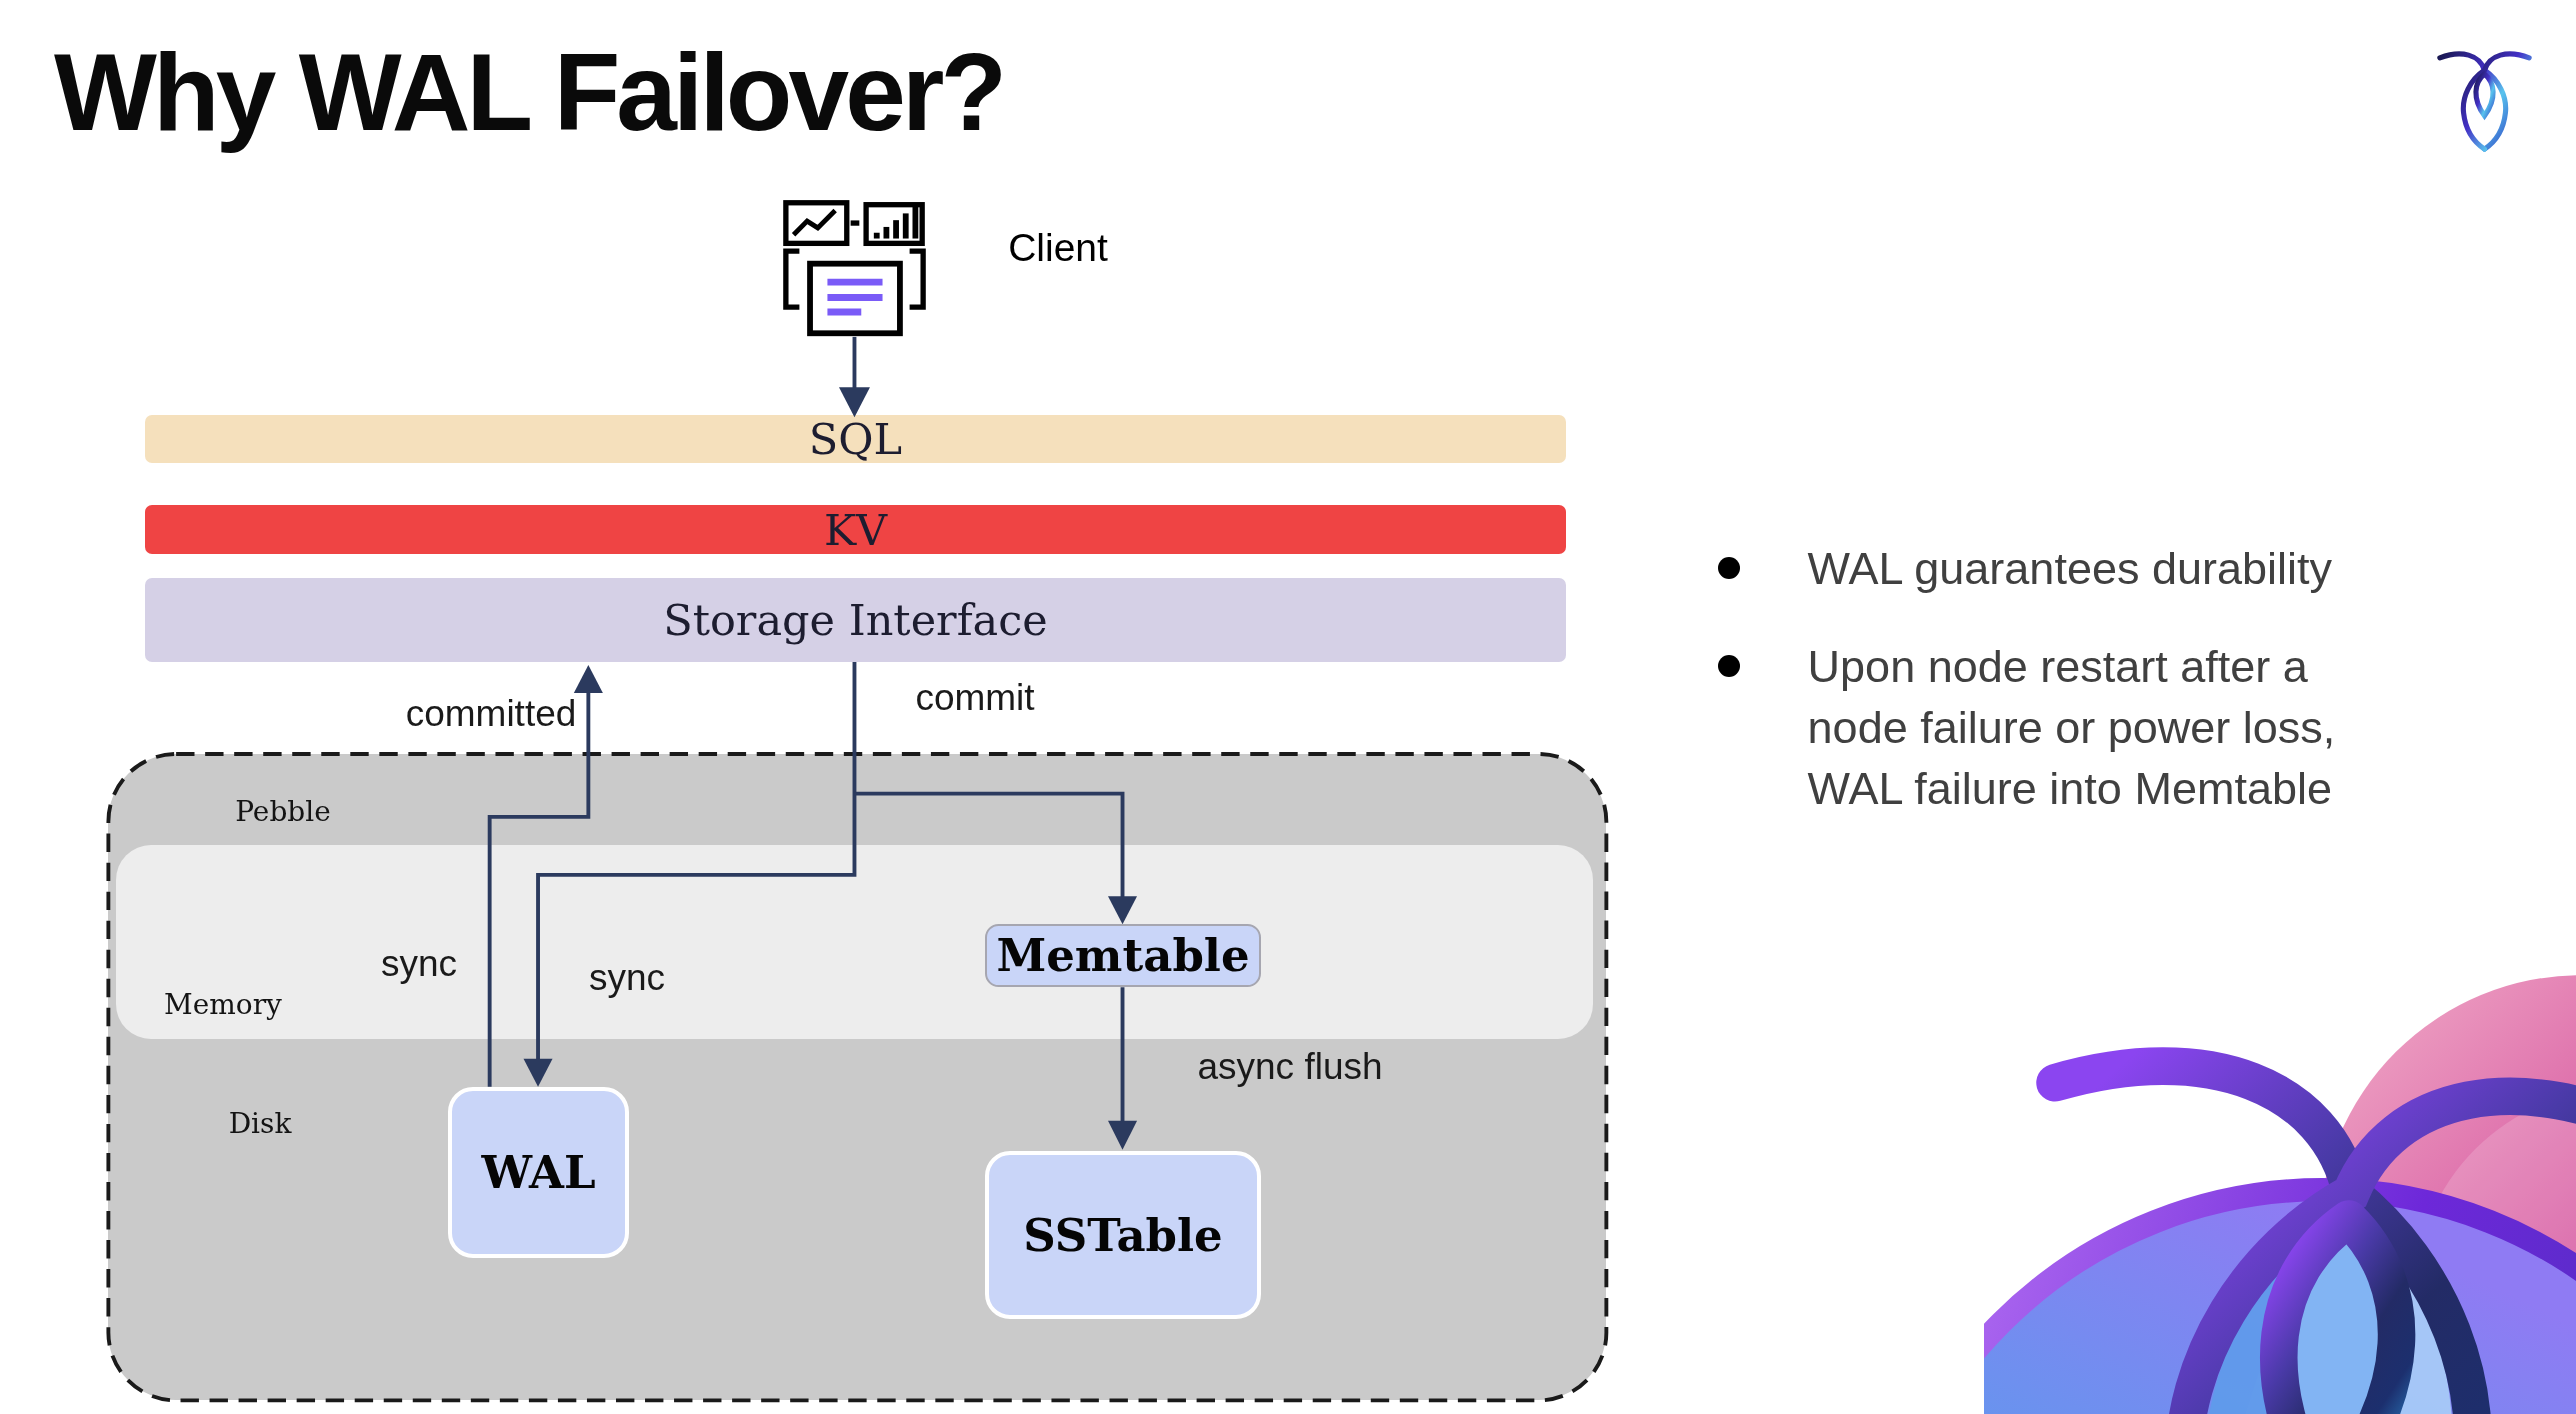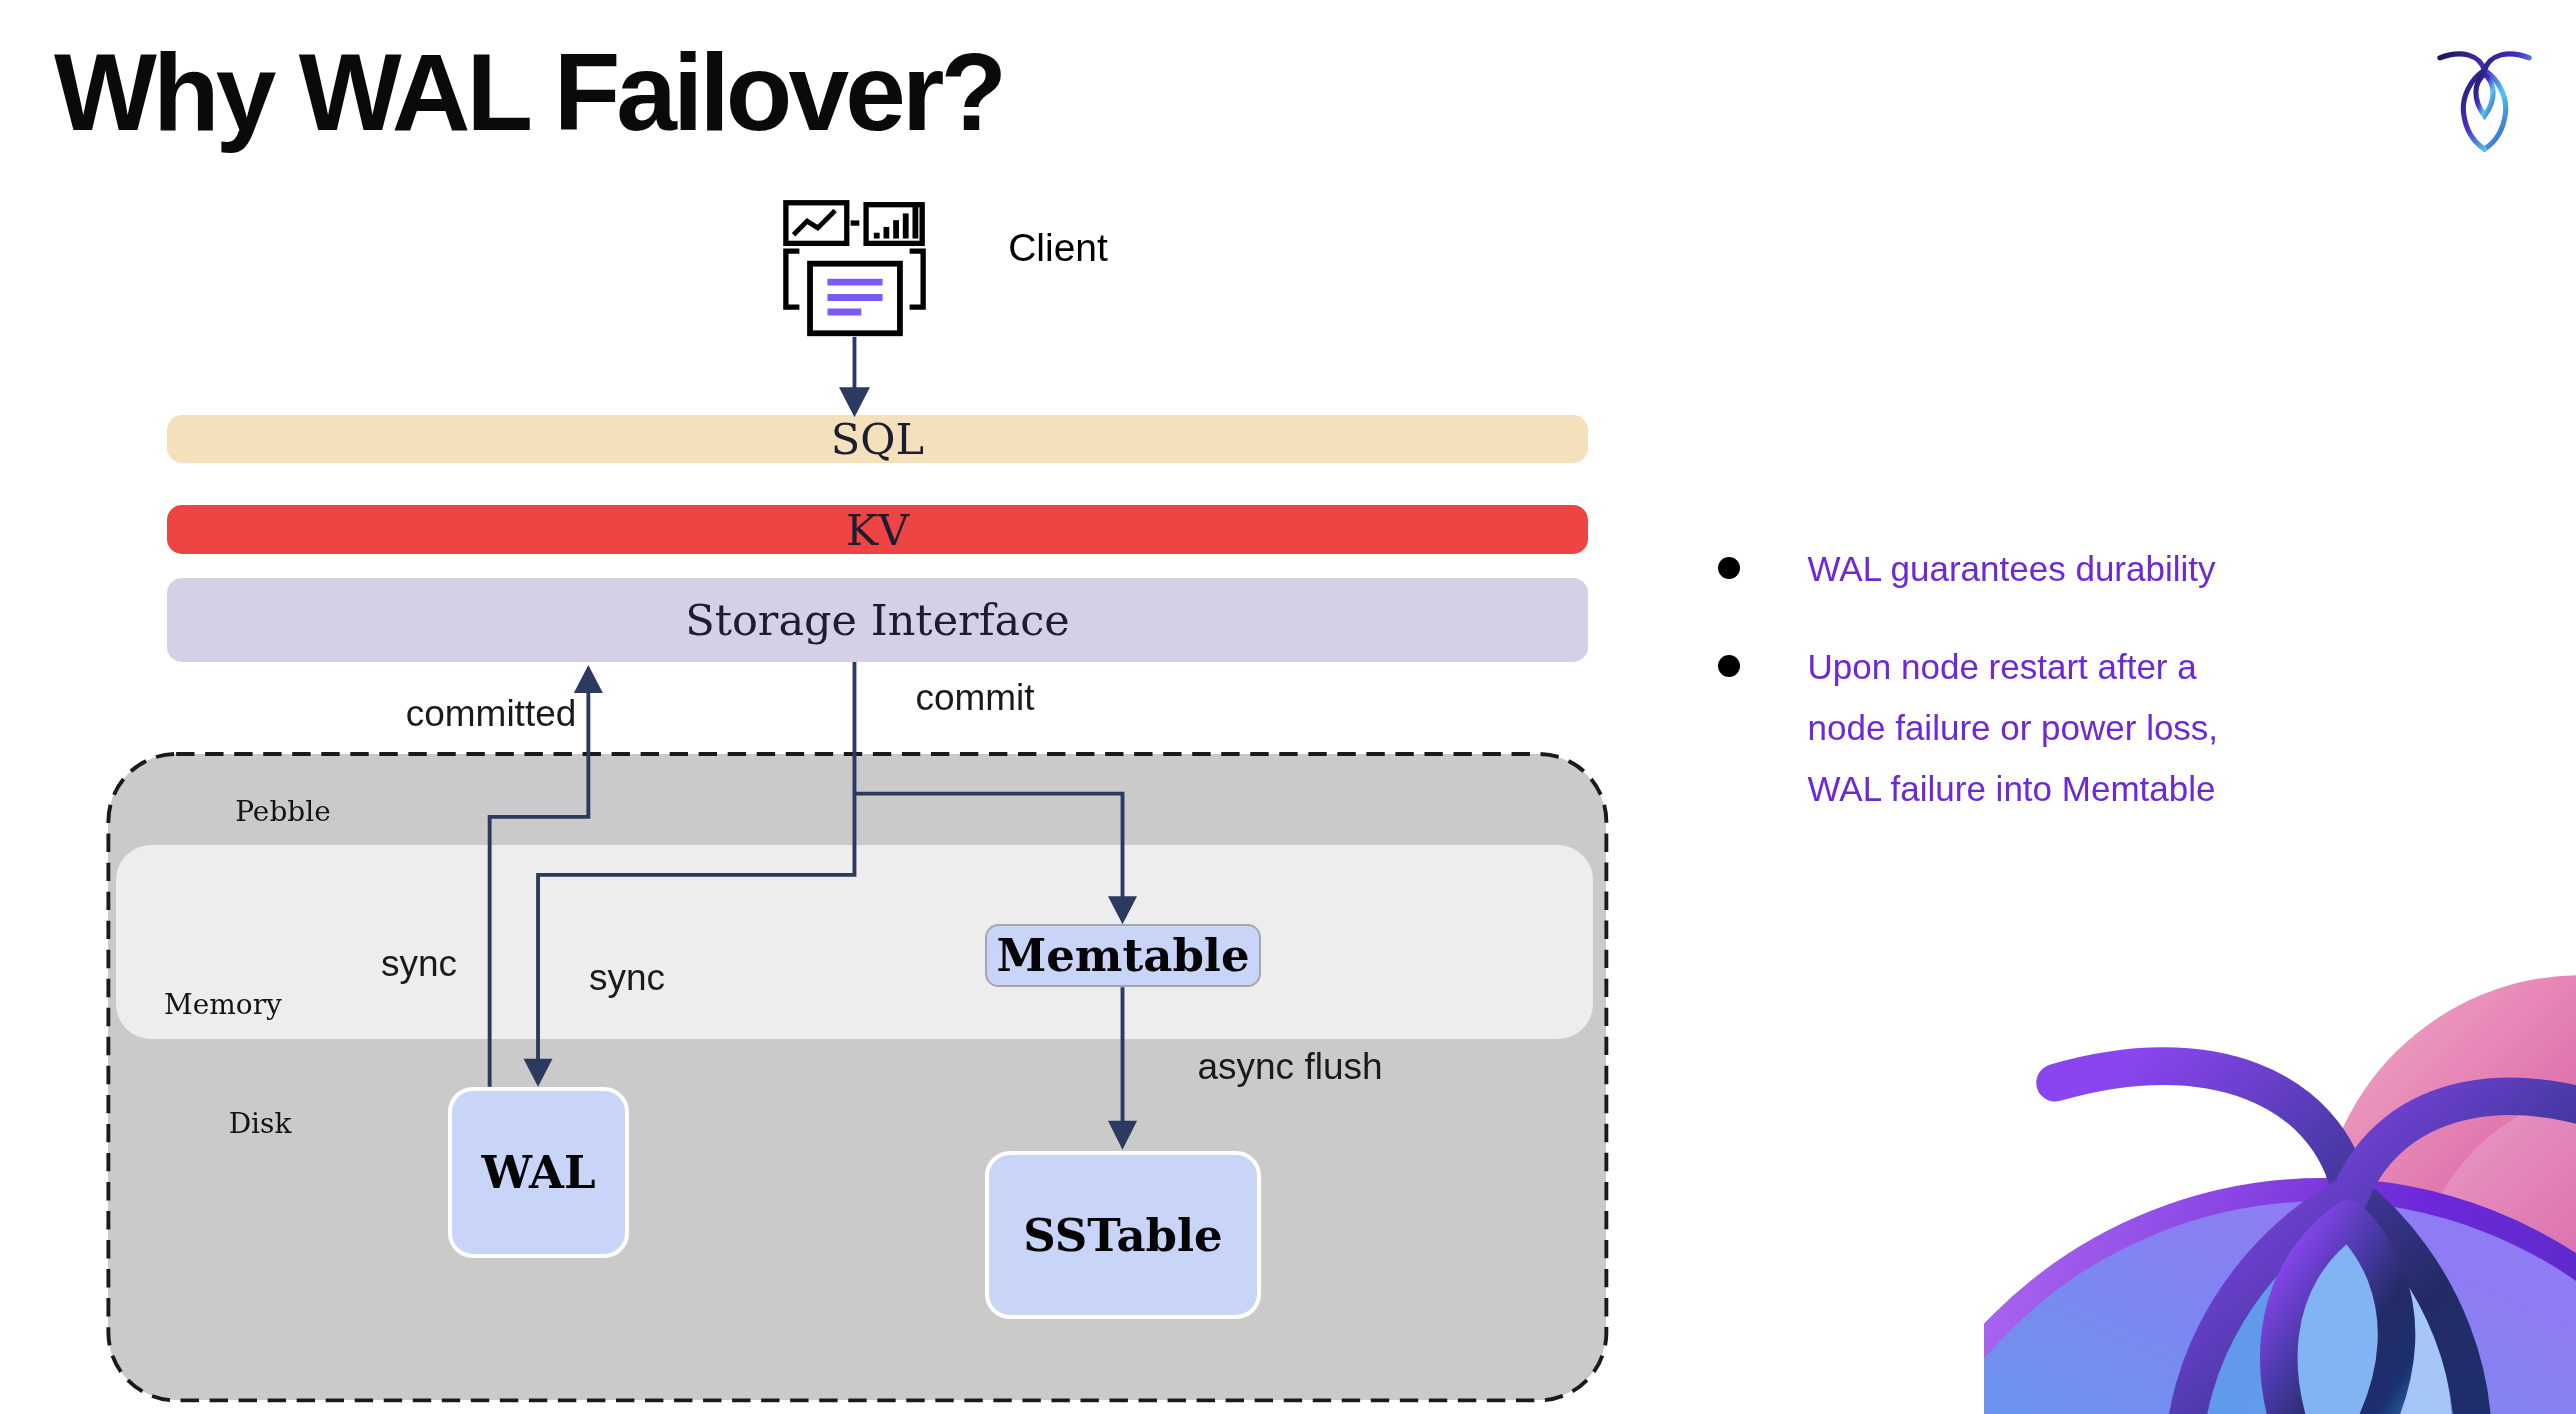--- a/index.html
+++ b/index.html
@@ -4,23 +4,23 @@
 <style>
   html,body{margin:0;padding:0;background:#ffffff;}
   .canvas{position:relative;width:2576px;height:1415px;overflow:hidden;background:#ffffff;
           font-family:"Liberation Sans",sans-serif;}
   .abs{position:absolute;}
   .center-txt{transform:translate(-50%,-50%);white-space:nowrap;}
 
   .slide-title{left:54px;top:29px;font-size:109px;font-weight:bold;letter-spacing:-3.9px;
                color:#0a0a0a;z-index:6;}
 
-  .layer-bar{left:145px;width:1421px;border-radius:15px;z-index:2;
+  .layer-bar{left:145px;width:1421px;border-radius:7px;z-index:2;
              display:flex;align-items:center;justify-content:center;
-             font-family:"DejaVu Serif",serif;font-size:43px;color:#1d1d30;margin-left:22px;}
+             font-family:"DejaVu Serif",serif;font-size:43px;color:#1d1d30;}
   .bar-sql{top:415px;height:48px;background:#F5E0BC;}
   .bar-kv{top:505px;height:49px;background:#ef4444;}
   .bar-storage{top:578px;height:84px;background:#D5D0E6;}
 
   .pebble-box{left:108px;top:754px;width:1498px;height:646px;border-radius:68px;
               background:#CACACA;z-index:1;}
   .memory-band{left:116px;top:845px;width:1477px;height:194px;border-radius:35px;
                background:#EDEDED;z-index:2;}
 
   .zone-label{font-family:"DejaVu Serif",serif;font-size:28px;color:#141414;z-index:6;}
@@ -38,21 +38,21 @@
   .logo-svg{left:2437px;top:48px;z-index:4;}
   .art-svg{left:1984px;top:948px;z-index:0;}
 
   .client-label{font-size:39px;color:#000;z-index:6;}
 
   .bullets{left:1705px;top:538px;width:871px;z-index:6;}
   .bullet-item{display:flex;}
   .bullet-item + .bullet-item{margin-top:37px;}
   .bullet-dot{flex:0 0 22px;width:22px;height:22px;border-radius:50%;background:#000;
               margin:19.4px 68px 0 12.6px;}
-  .bullet-text{font-size:35px;line-height:61px;color:#6d28d9;}
+  .bullet-text{font-size:45px;line-height:61px;color:#404040;}
   .bullet-line{display:block;}
 </style>
 </head>
 <body>
 
 <div class="canvas">
 
   <div class="abs slide-title">Why WAL Failover?</div>
 
   <svg class="abs logo-svg" width="95" height="110" viewBox="0 0 100 115">

